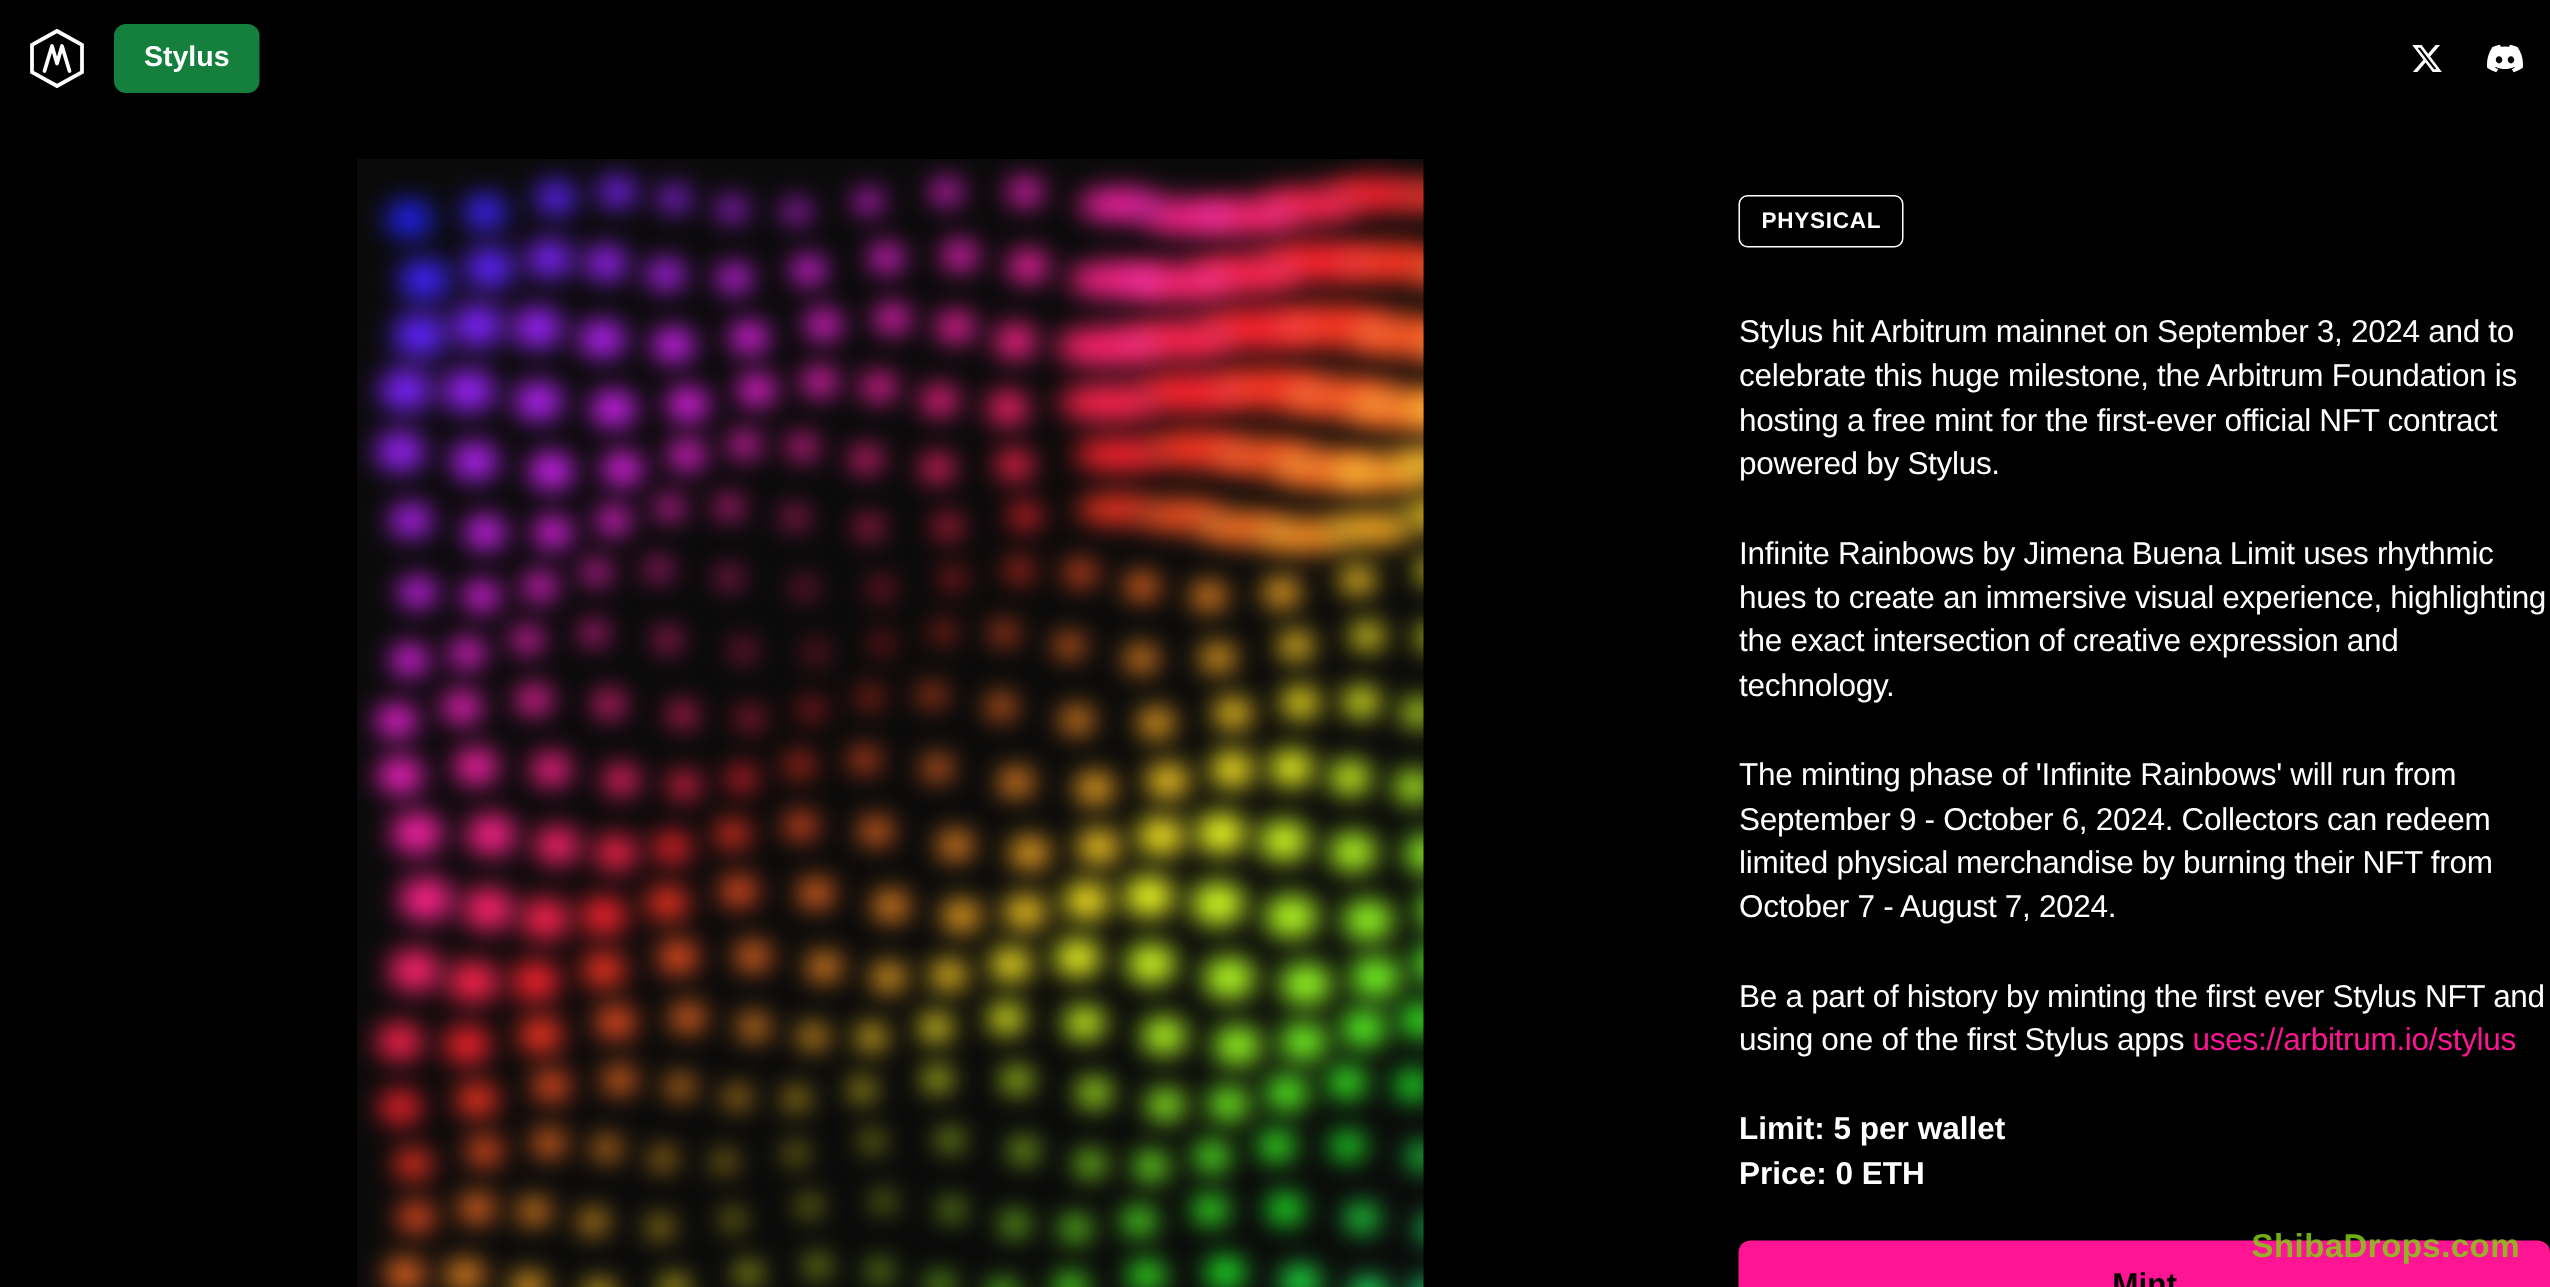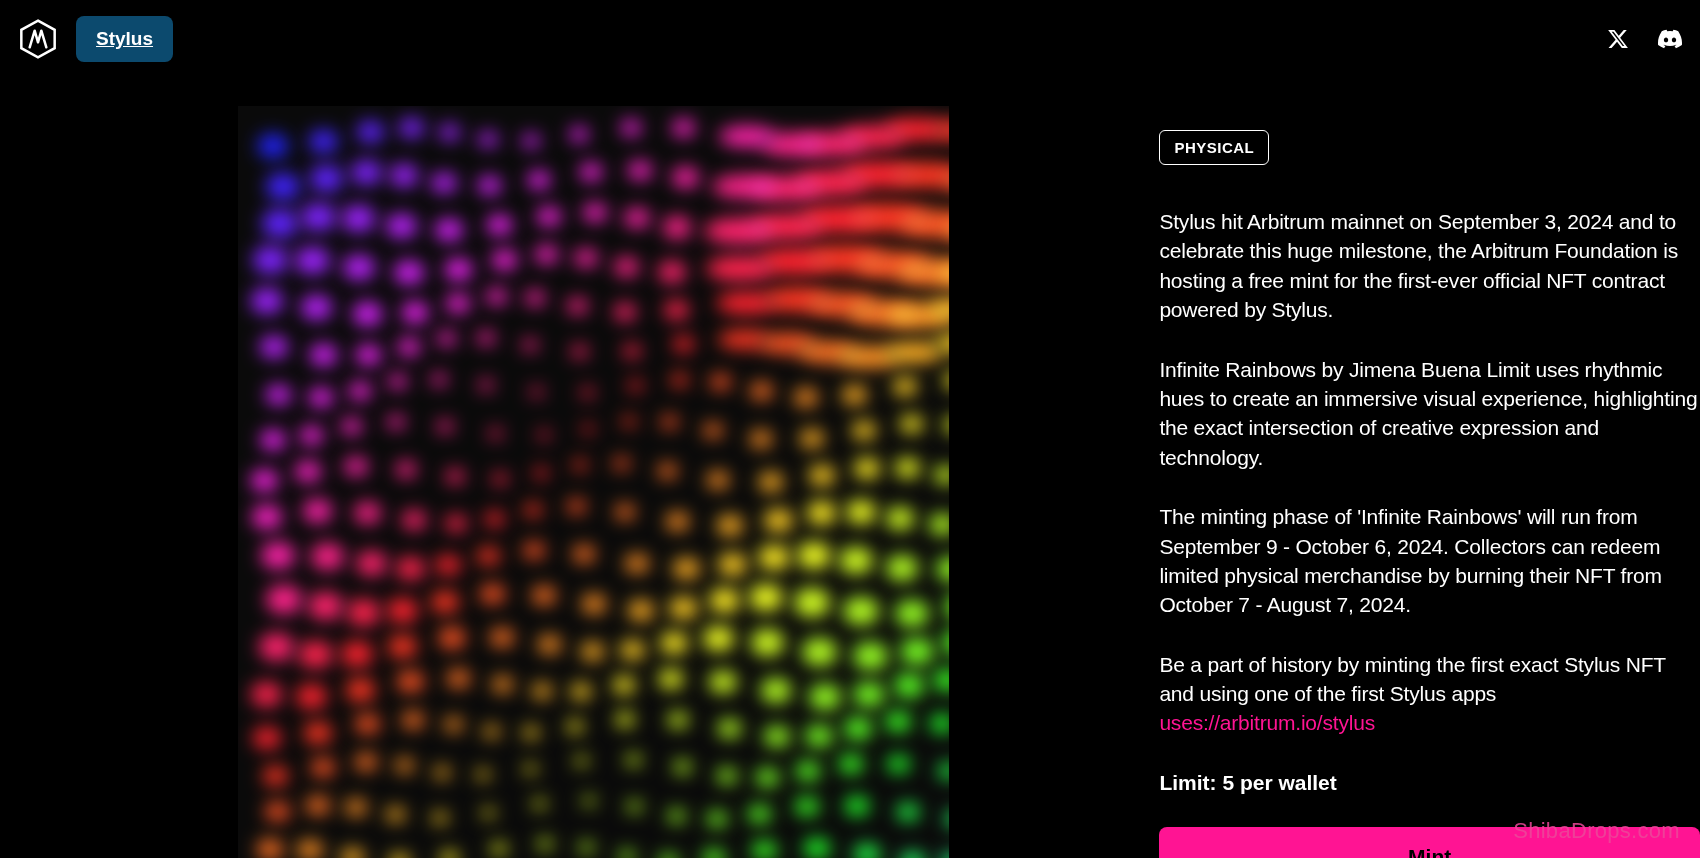--- a/index.html
+++ b/index.html
@@ -29,29 +29,28 @@
     gap: 18px;
   }
   .logo {
     width: 40px;
     height: 40px;
     display: flex;
     align-items: center;
     justify-content: center;
   }
   .nav-btn {
-    background: #0c4a6e;
+    background: #15803d;
     color: #fff;
     border: none;
     border-radius: 8px;
     padding: 12px 20px;
     font-size: 19px;
     font-weight: 600;
     cursor: pointer;
-    text-decoration: underline;
   }
   .header-right {
     display: flex;
     align-items: center;
     gap: 28px;
   }
   .social-icon {
     width: 24px;
     height: 24px;
     cursor: pointer;
@@ -132,23 +131,23 @@
     border-radius: 8px;
     padding: 18px 0;
     font-size: 21px;
     font-weight: 700;
     cursor: pointer;
   }
   .watermark {
     position: absolute;
     bottom: 14px;
     right: 20px;
-    color: #ec4899;
+    color: #84cc16;
     font-size: 22px;
-    font-weight: 400;
+    font-weight: 700;
     opacity: 0.85;
     letter-spacing: 0.3px;
   }
   .blob {
     position: absolute;
     border-radius: 50%;
     filter: blur(9px);
     mix-blend-mode: screen;
   }
 </style>
@@ -476,28 +475,32 @@
   <div class="info">
     <div class="title-row">
       <span class="badge">PHYSICAL</span>
     </div>
 
     <div class="desc">
       <p>Stylus hit Arbitrum mainnet on September 3, 2024 and to celebrate this huge milestone, the Arbitrum Foundation is hosting a free mint for the first-ever official NFT contract powered by Stylus.</p>
       <p>Infinite Rainbows by Jimena Buena Limit uses rhythmic hues to create an immersive visual experience, highlighting the exact intersection of creative expression and technology.</p>
       <p>The minting phase of 'Infinite Rainbows' will run from September 9 - October 6, 2024. Collectors can redeem limited physical merchandise by burning their NFT from October 7 - August 7, 2024.</p>
       <p>
-        <span>Be a part of history by minting the first exact Stylus NFT and using one of the first Stylus apps </span><a href="#">uses://arbitrum.io/stylus</a>
+        <span>Be a part of history by minting the first ever Stylus NFT and using one of the first Stylus apps </span><a href="#">uses://arbitrum.io/stylus</a>
       </p>
     </div>
 
     <div class="meta">
       <div>
         <span class="meta-label">Limit:</span>
         <span>5 per wallet</span>
       </div>
+      <div>
+        <span class="meta-label">Price:</span>
+        <span>0 ETH</span>
+      </div>
     </div>
 
     <button class="mint-btn">Mint</button>
   </div>
 </div>
 
 <div class="watermark">ShibaDrops.com</div>
 
 </body></html>

